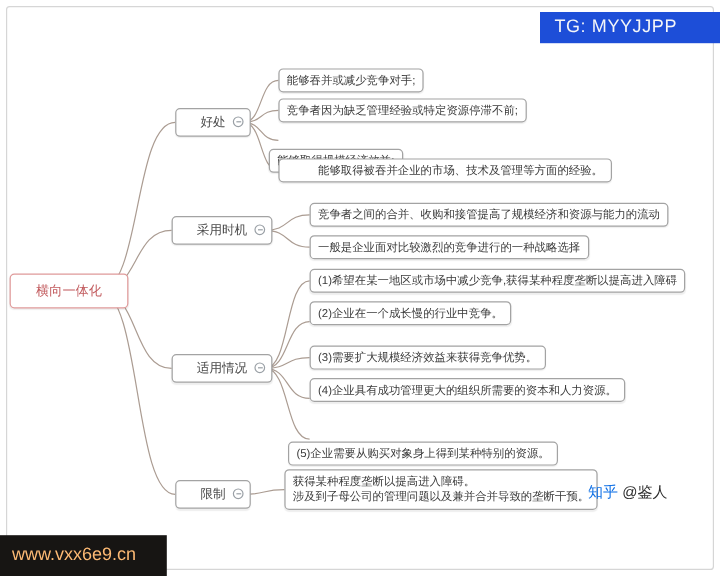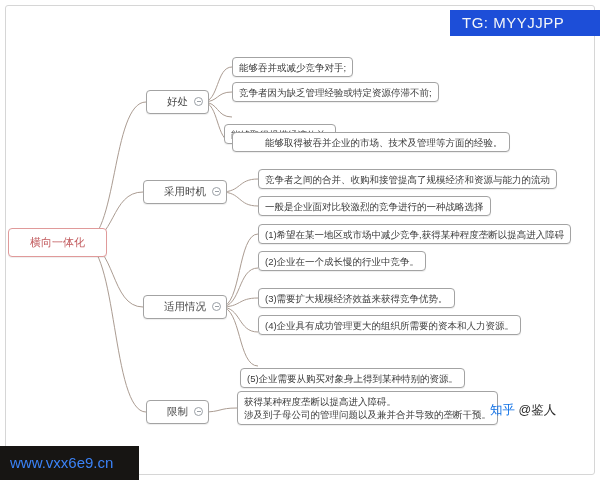--- a/index.html
+++ b/index.html
@@ -14,21 +14,21 @@
   .node.branch { font-size: 10.5px; color: #4a4a4a; padding: 4px 20px; }
   .node.leaf   { font-size: 9.5px; padding: 2.5px 6px; line-height: 1.4; }
   .leaf .line  { display: block; }
 
   .toggle { position: absolute; width: 9px; height: 9px; border: 1px solid #9aa0a6; border-radius: 50%;
             background: #fff; z-index: 4; }
   .toggle::after { content: ""; position: absolute; left: 1.5px; top: 3px; width: 4px; height: 1px; background: #9aa0a6; }
 
   .wm-tg { position: absolute; top: 10px; right: 0; min-width: 150px; background: #1d4ed8; color: #f4f6f8;
            font-size: 15px; padding: 4px 14px 5px 12px; z-index: 6; letter-spacing: .5px; }
-  .wm-url { position: absolute; left: 0; bottom: 0; background: #171513; color: #3b82f6;
+  .wm-url { position: absolute; left: 0; bottom: 0; background: #171513; color: #fdba74;
             font-size: 15px; padding: 8px 26px 9px 10px; z-index: 6; }
   .wm-zhihu { position: absolute; left: 490px; top: 402px; font-size: 12.5px; color: #2c2c2c; z-index: 6; }
   .wm-zhihu .brand { color: #0f70e6; font-weight: normal; margin-top: 36px; }
 </style>
 </head>
 <body>
 
 <div id="screen">
   <div id="frame"></div>
   <svg id="wires" width="600" height="480">

